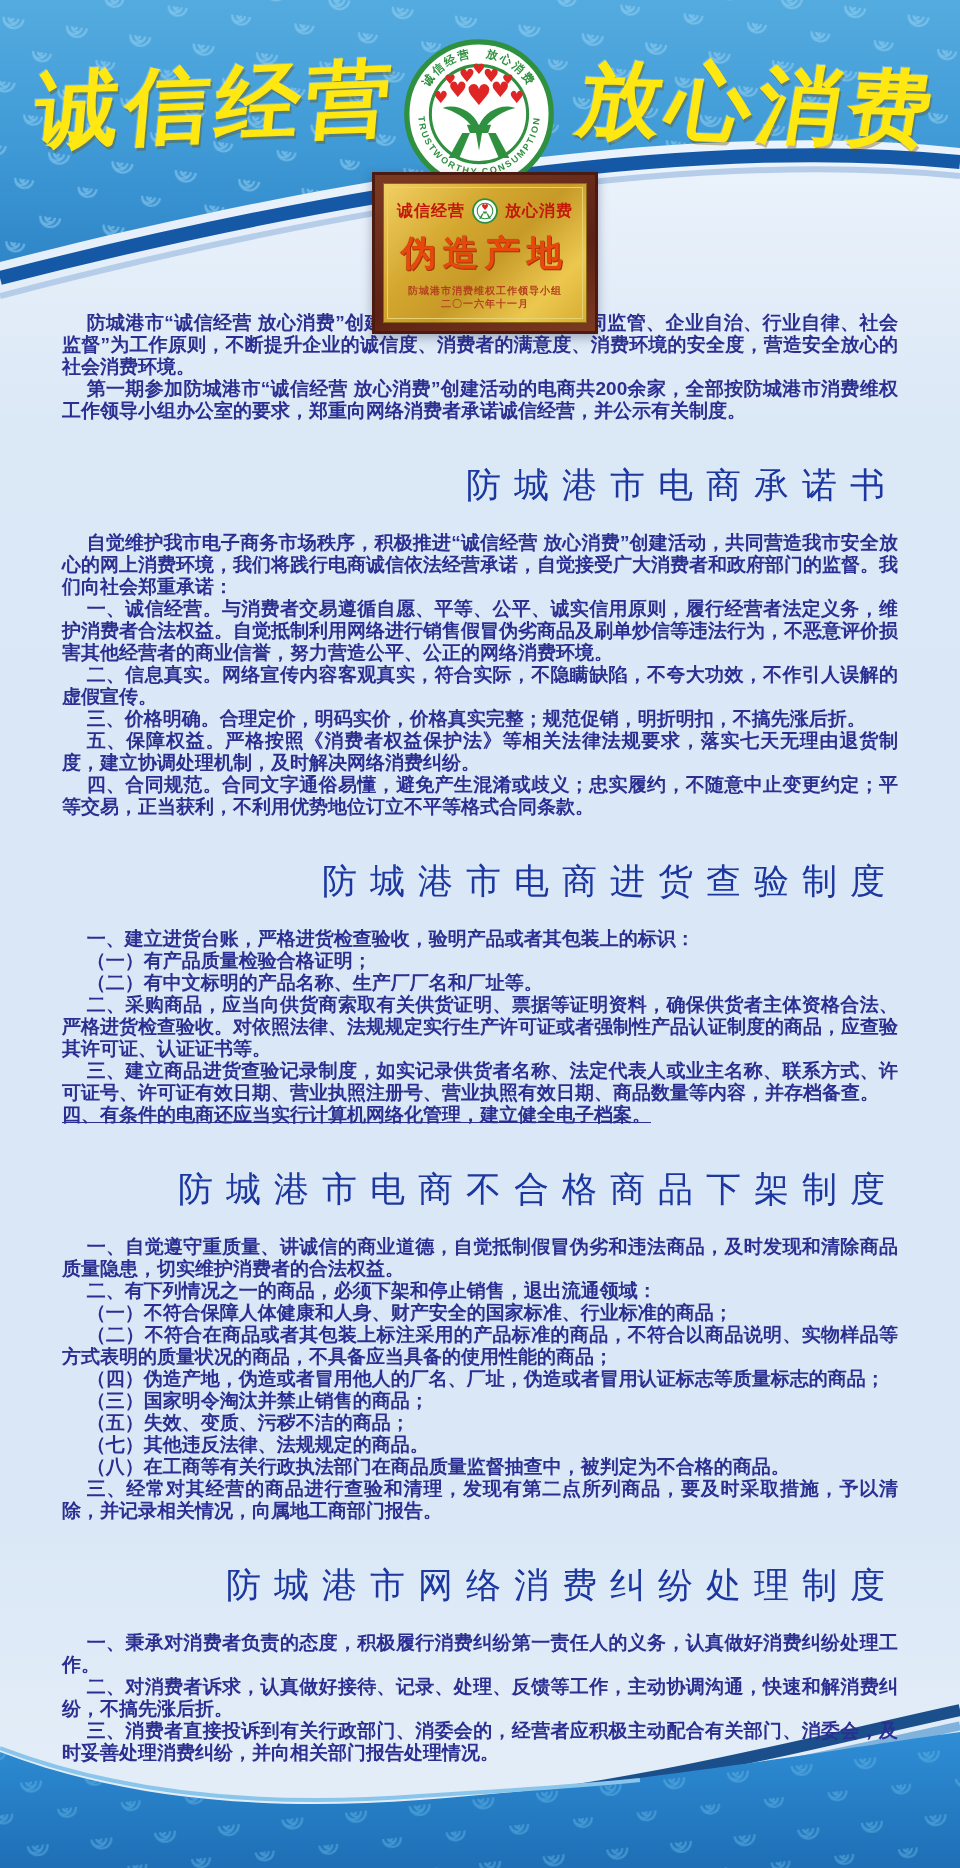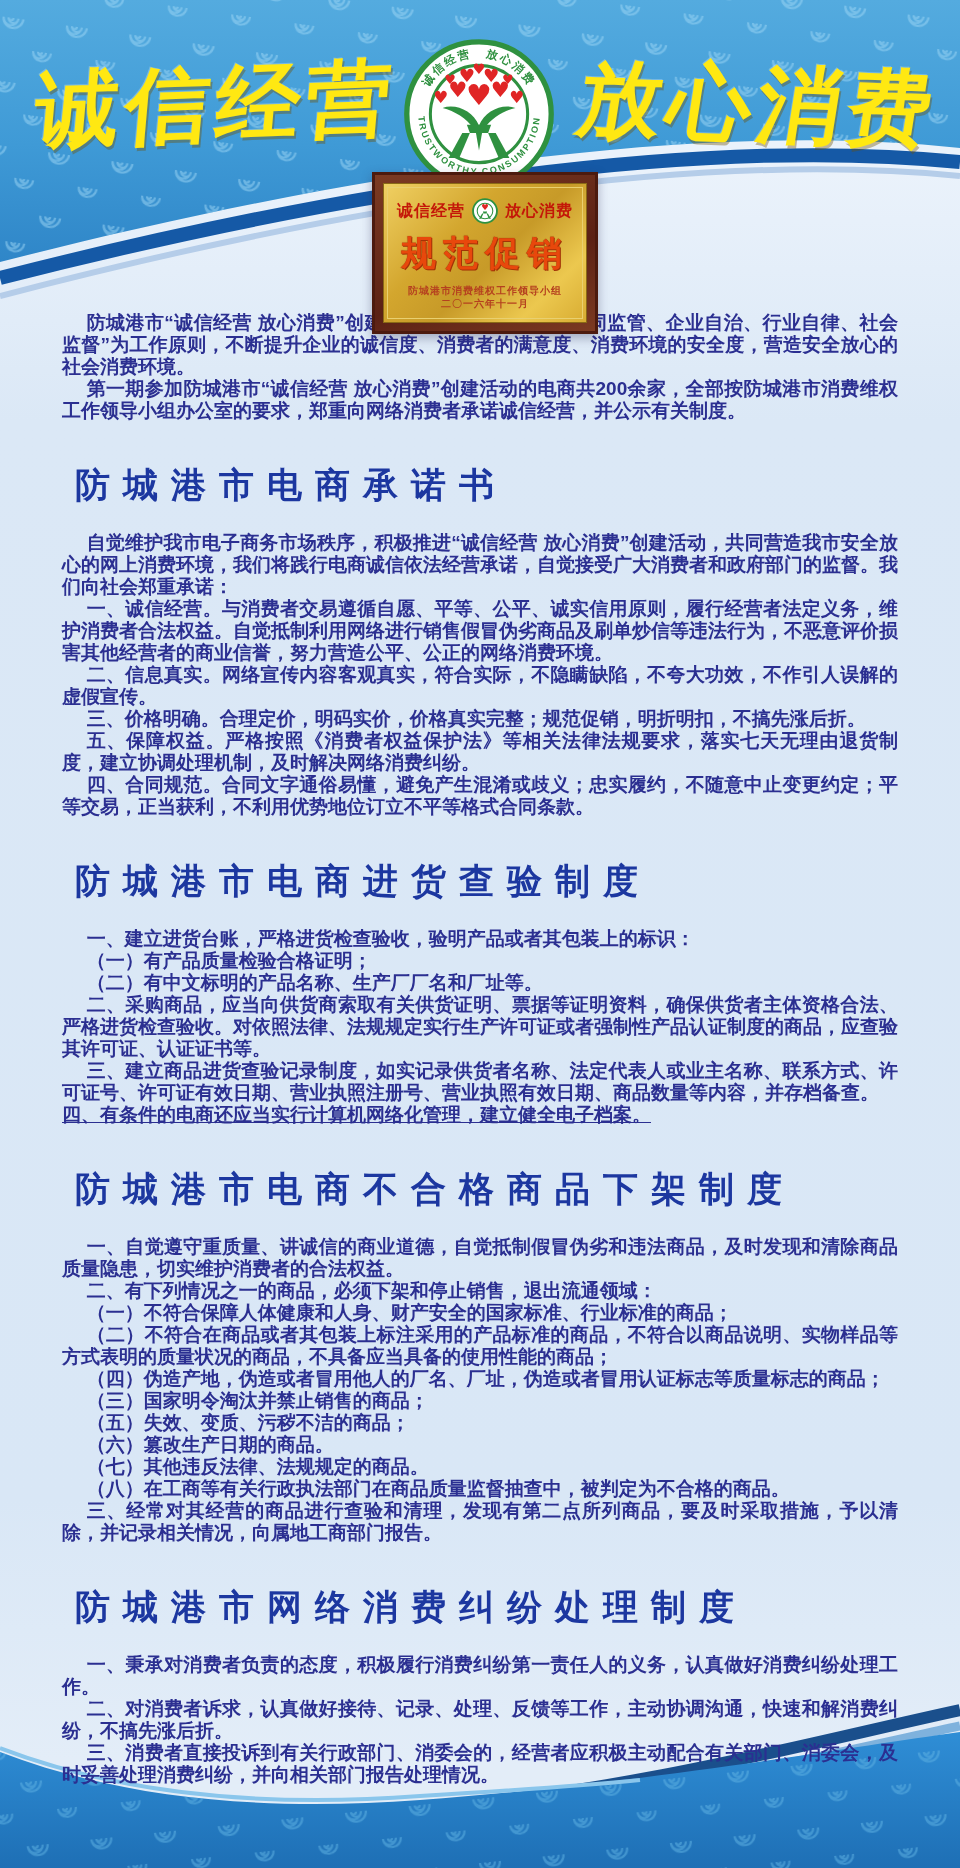--- a/index.html
+++ b/index.html
@@ -40,21 +40,21 @@
   }
   .plaque-sub{font-size:10px;color:#b5411f;font-weight:bold;line-height:13px;letter-spacing:1px;}
   
   .content{position:absolute;left:62px;right:62px;top:312px;z-index:2;}
   .content p{
     margin:0;font-size:19px;line-height:22px;color:#2b2f91;font-weight:bold;
     text-align:justify;text-indent:1.3em;
   }
   .content p.flush{text-indent:0;text-decoration:underline;}
   .content h2{
-    margin:40px 0 23px;text-align:left;font-size:35px;font-weight:bold;color:#1c37a0;
+    margin:40px 0 23px;text-align:right;font-size:35px;font-weight:normal;color:#1c37a0;
     letter-spacing:13px;text-indent:13px;white-space:nowrap;
   }
 </style>
 </head>
 <body>
 
 <div class="page">
 
   <svg class="layer" style="top:0;z-index:1;" width="960" height="360" viewBox="0 0 960 360">
     <defs>
@@ -129,21 +129,21 @@
         <svg width="26" height="26" viewBox="0 0 200 200">
           <circle cx="100" cy="100" r="92" fill="#ffffff" stroke="#2f9140" stroke-width="14"></circle>
           <circle cx="100" cy="100" r="60" fill="#ffffff" stroke="#2f9140" stroke-width="8"></circle>
           <text x="100" y="92" font-size="64" fill="#e02525" text-anchor="middle" font-family="DejaVu Sans, sans-serif">♥</text>
           <path fill="#2f9140" d="M84 104 L116 104 L112 120 L88 120 Z
                                    M88 120 L70 160 L54 160 L78 120 Z
                                    M112 120 L130 160 L146 160 L122 120 Z"></path>
         </svg>
         <span>放心消费</span>
       </div>
-      <div class="plaque-main">规范促销</div>
+      <div class="plaque-main">伪造产地</div>
       <div class="plaque-sub">防城港市消费维权工作领导小组</div>
       <div class="plaque-sub">二〇一六年十一月</div>
     </div>
   </div>
 
   <div class="content">
 
     <p>防城港市“诚信经营  放心消费”创建活动，以“政府主导、协同监管、企业自治、行业自律、社会监督”为工作原则，不断提升企业的诚信度、消费者的满意度、消费环境的安全度，营造安全放心的社会消费环境。</p>
     <p>第一期参加防城港市“诚信经营  放心消费”创建活动的电商共200余家，全部按防城港市消费维权工作领导小组办公室的要求，郑重向网络消费者承诺诚信经营，并公示有关制度。</p>
 
@@ -164,21 +164,20 @@
     <p class="flush">四、有条件的电商还应当实行计算机网络化管理，建立健全电子档案。</p>
 
     <h2>防城港市电商不合格商品下架制度</h2>
     <p>一、自觉遵守重质量、讲诚信的商业道德，自觉抵制假冒伪劣和违法商品，及时发现和清除商品质量隐患，切实维护消费者的合法权益。</p>
     <p>二、有下列情况之一的商品，必须下架和停止销售，退出流通领域：</p>
     <p>（一）不符合保障人体健康和人身、财产安全的国家标准、行业标准的商品；</p>
     <p>（二）不符合在商品或者其包装上标注采用的产品标准的商品，不符合以商品说明、实物样品等方式表明的质量状况的商品，不具备应当具备的使用性能的商品；</p>
     <p>（四）伪造产地，伪造或者冒用他人的厂名、厂址，伪造或者冒用认证标志等质量标志的商品；</p>
     <p>（三）国家明令淘汰并禁止销售的商品；</p>
     <p>（五）失效、变质、污秽不洁的商品；</p>
-    <p>（六）篡改生产日期的商品。</p>
     <p>（七）其他违反法律、法规规定的商品。</p>
     <p>（八）在工商等有关行政执法部门在商品质量监督抽查中，被判定为不合格的商品。</p>
     <p>三、经常对其经营的商品进行查验和清理，发现有第二点所列商品，要及时采取措施，予以清除，并记录相关情况，向属地工商部门报告。</p>
 
     <h2>防城港市网络消费纠纷处理制度</h2>
     <p>一、秉承对消费者负责的态度，积极履行消费纠纷第一责任人的义务，认真做好消费纠纷处理工作。</p>
     <p>二、对消费者诉求，认真做好接待、记录、处理、反馈等工作，主动协调沟通，快速和解消费纠纷，不搞先涨后折。</p>
     <p>三、消费者直接投诉到有关行政部门、消委会的，经营者应积极主动配合有关部门、消委会，及时妥善处理消费纠纷，并向相关部门报告处理情况。</p>
   </div>
 

